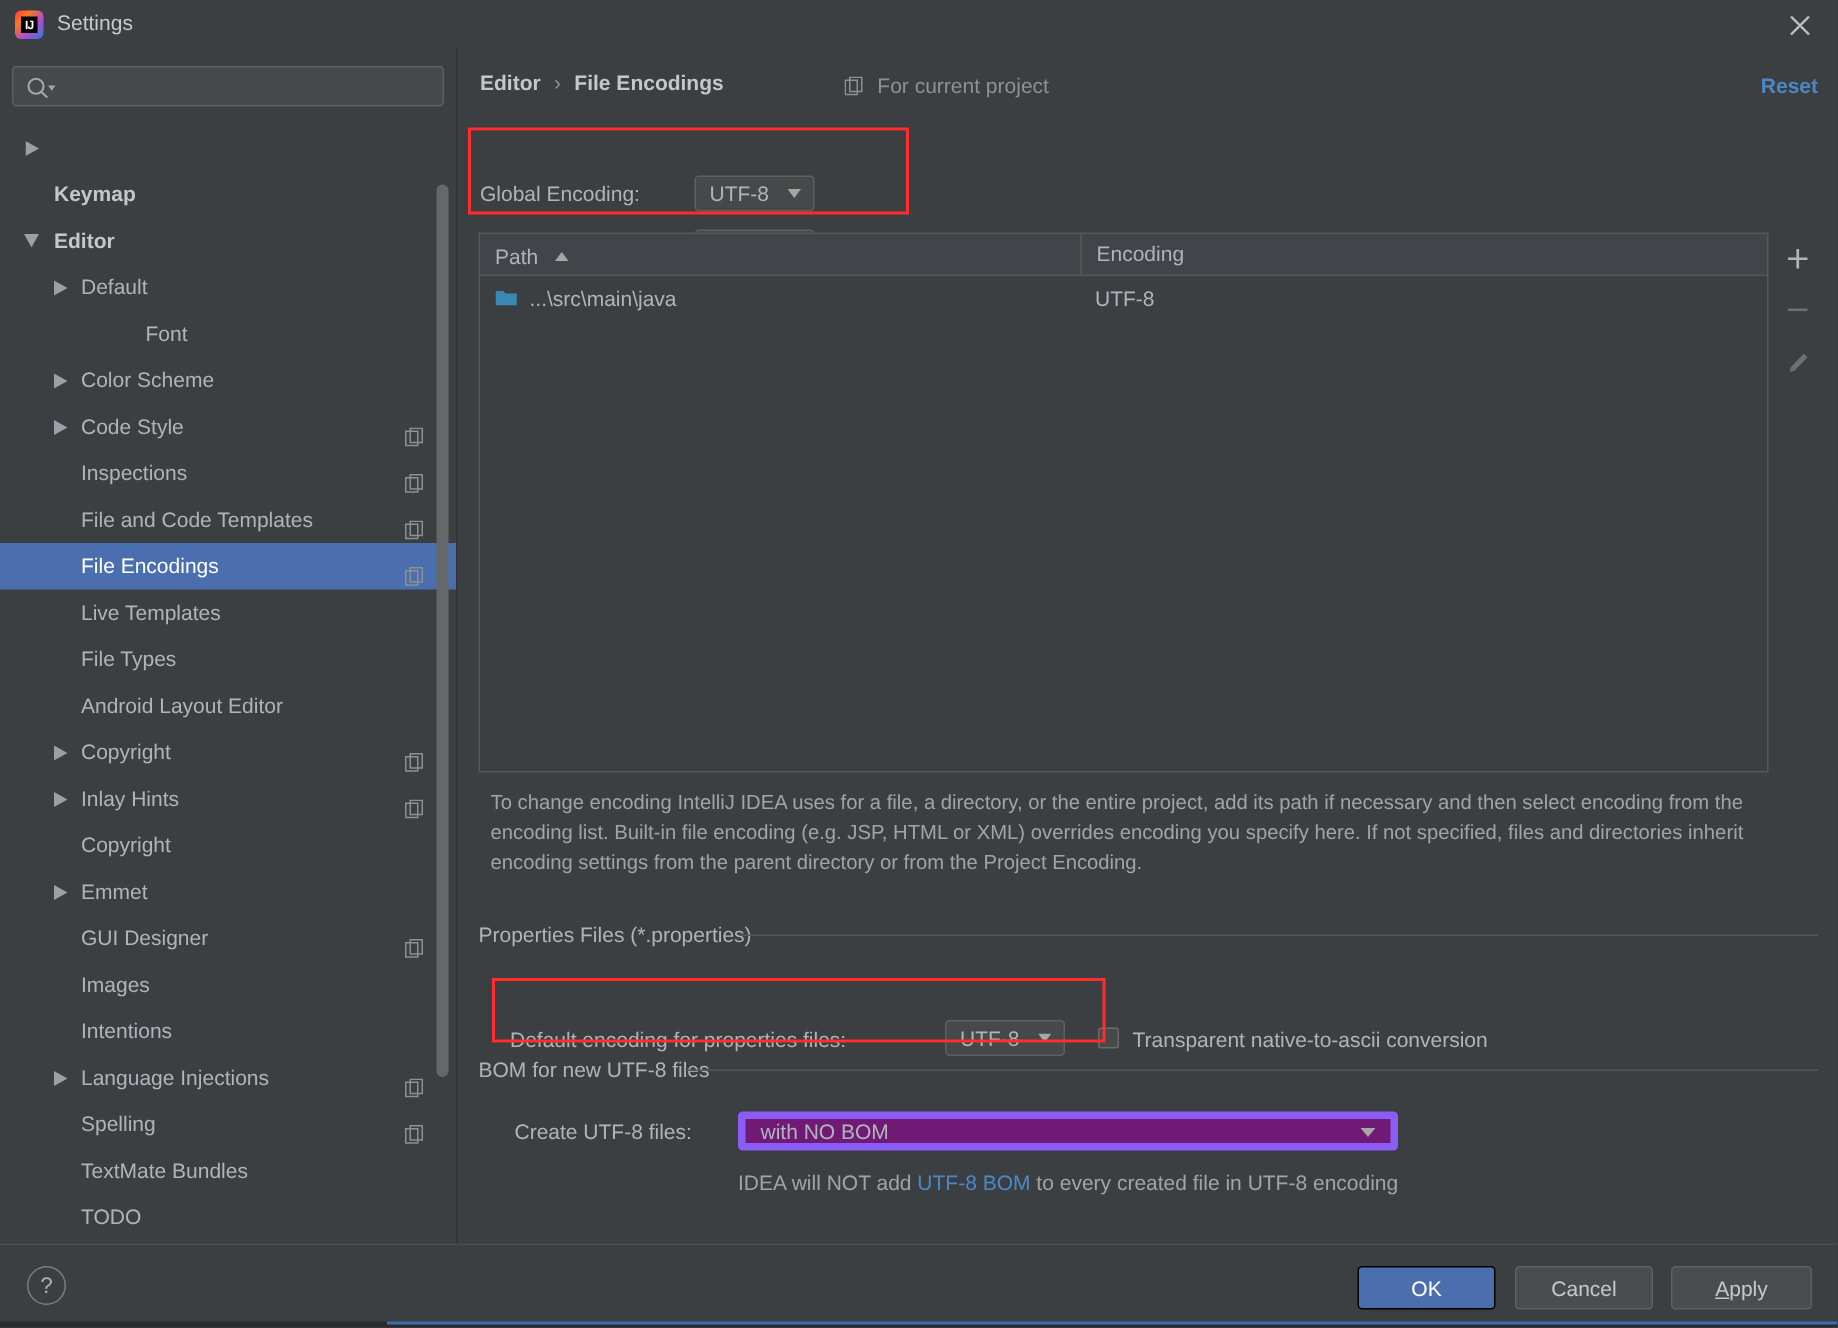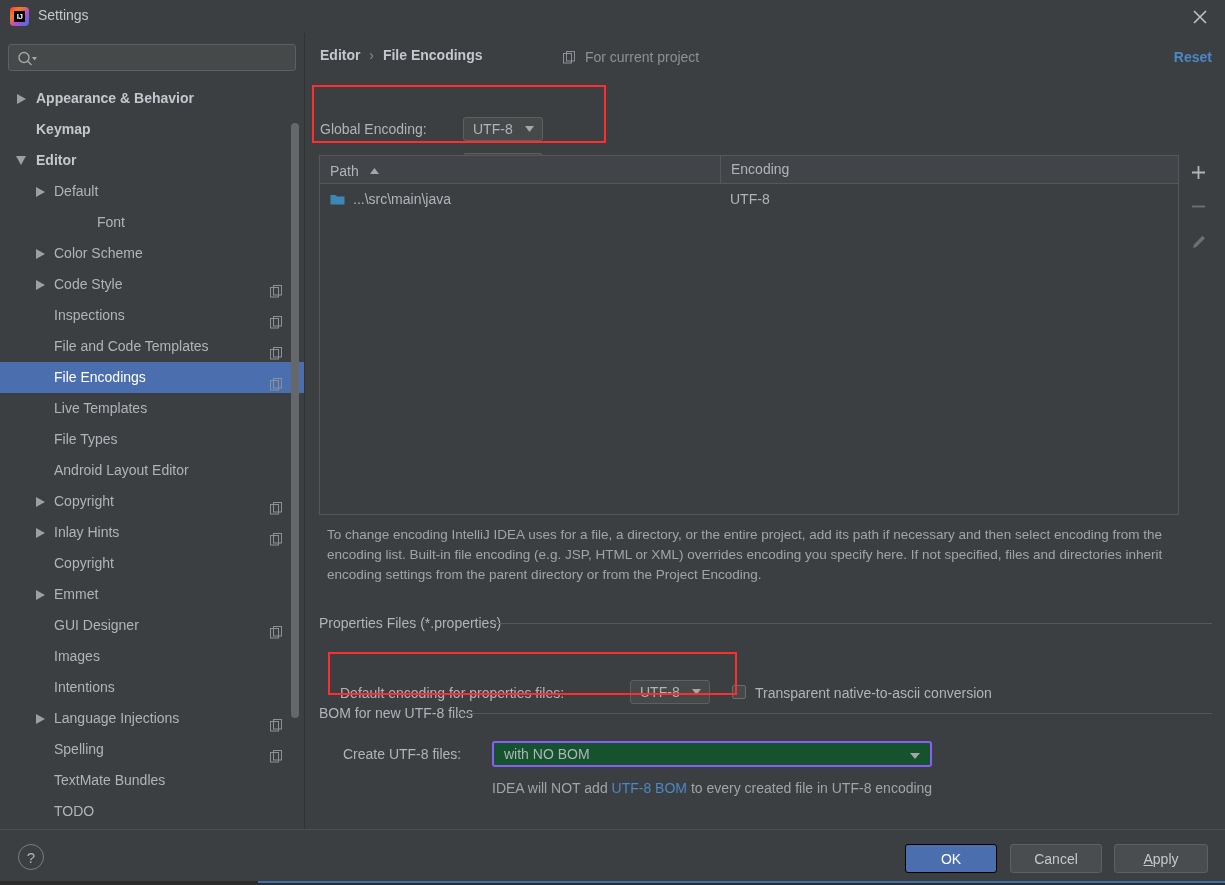--- a/index.html
+++ b/index.html
@@ -212,22 +212,22 @@
 
   .checkbox {
     position: absolute; width: 14px; height: 14px;
     border: 1px solid #6b6b6b; border-radius: 2px;
     background: #45494a;
     cursor: pointer;
   }
 
   .wide-combo {
     position: absolute;
-    background: #14532d;
-    border: 2px solid #8b5cf6;
+    background: #701a75;
+    border: 5px solid #8b5cf6;
     border-radius: 3px;
     height: 26px;
     display: flex; align-items: center;
     cursor: pointer;
   }
   .wide-combo .val { color: #b0b4ba; font-size: 14px; padding-left: 10px; }
   .wide-combo .tri { margin-left: auto; margin-right: 10px; }
 
   .note { position: absolute; font-size: 14px; color: #a0a4aa; }
   .note .lnk { color: #4a88c7; }
@@ -300,21 +300,20 @@
         <input class="search-input" type="text" value="" placeholder="" style="">
       </div>
     </div>
     <div class="tree" id="tree">
         <div class="tree-item bold">
           <span class="arrow" style="left:14px;">
             <svg width="9" height="10" viewBox="0 0 9 10">
               <path d="M0 0 L9 5 L0 10 Z" fill="#9aa0a6"></path>
             </svg>
           </span>
-          <span class="label" style="left:36px;">Appearance &amp; Behavior</span>
         </div>
         <div class="tree-item bold">
           <span class="label" style="left:36px;">Keymap</span>
         </div>
         <div class="tree-item bold">
           <span class="arrow" style="left:14px;">
             <svg width="10" height="9" viewBox="0 0 10 9">
               <path d="M0 0 L10 0 L5 9 Z" fill="#9aa0a6"></path>
             </svg>
           </span>

